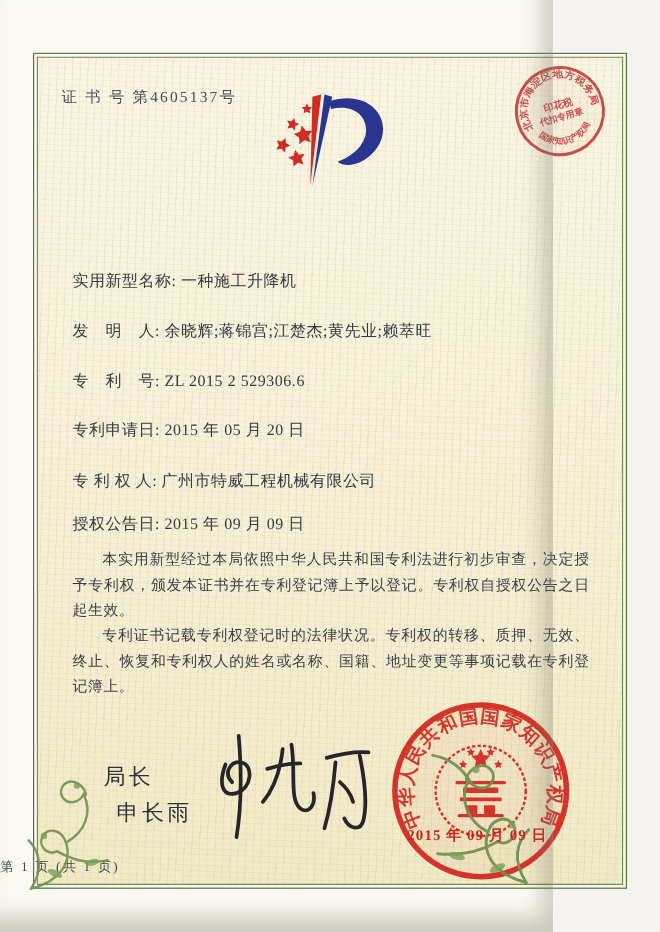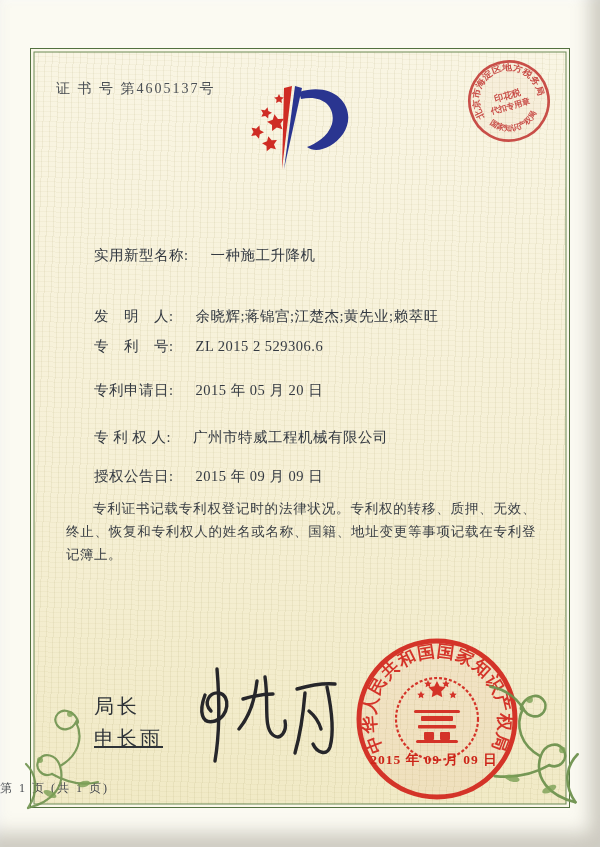--- a/index.html
+++ b/index.html
@@ -1,21 +1,21 @@
 <!DOCTYPE html>
 <html><head>
 <meta charset="utf-8">
 <style>
   html,body{
     margin:0;padding:0;width:600px;height:847px;overflow:hidden;
     background:#f4f3f0;
     font-family:"Liberation Serif","DejaVu Serif",serif;
   }
   .paper{
-    position:absolute;left:0;top:0;width:600px;height:847px;
+    position:absolute;left:0;top:0;width:503px;height:847px;
     background:#fbfaf2;
   }
   .edge-shade{
     position:absolute;inset:0;pointer-events:none;z-index:50;
     box-shadow:inset -10px -14px 18px rgba(120,115,100,0.35), inset 2px 2px 6px rgba(255,255,255,0.6);
   }
   .frame{
     position:absolute;left:30px;top:48px;width:538px;height:758px;
     border:1.5px solid #52713f;
     box-shadow:inset 0 0 0 2.5px #fbf8ea, inset 0 0 0 3.5px #6b8a55;
@@ -27,29 +27,29 @@
   .cert-no{
     position:absolute;left:56px;top:80px;font-size:14px;letter-spacing:2px;color:#4a4f55;
   }
   .logo{position:absolute;left:237px;top:82px;width:126px;height:90px;}
   .title{
     position:absolute;left:0;top:170px;width:600px;text-align:center;
     font-size:33px;font-weight:bold;letter-spacing:7px;color:#23262b;
   }
   .fields{position:absolute;left:66px;top:246px;width:470px;}
   .field-row{position:absolute;left:0;font-size:14.5px;color:#343a42;letter-spacing:0.5px;white-space:nowrap;}
-  .field-row .lbl{margin-right:22px;padding-left:28px;}
-  .r0{top:0px}.r1{top:61px}.r2{top:91px}.r3{top:135px}.r4{top:182px}.r5{top:221px}
+  .field-row .lbl{margin-right:4px;}
+  .r0{top:0px}.r1{top:45px}.r2{top:91px}.r3{top:135px}.r4{top:182px}.r5{top:221px}
   .body-text{
     position:absolute;left:66px;top:497px;width:470px;color:#3a3f45;
     font-size:13.5px;line-height:23px;text-align:justify;letter-spacing:0.5px;
   }
   .body-text p{margin:0;text-indent:2em;}
   .signer{position:absolute;left:94px;top:693px;color:#2e3338;font-size:20px;letter-spacing:3px;}
-  .signer .name{position:absolute;left:0;top:32px;white-space:nowrap;text-decoration:underline;}
+  .signer .name{position:absolute;left:12px;top:32px;white-space:nowrap;}
   .sig-svg{position:absolute;left:185px;top:658px;width:155px;height:112px;}
   .seal-wrap{position:absolute;left:352px;top:634px;width:170px;height:170px;}
   .seal-date{
     position:absolute;left:348px;top:751px;width:172px;text-align:center;
     color:#cc2418;font-size:13.5px;letter-spacing:1px;font-weight:bold;z-index:6;white-space:nowrap;
   }
   .footer{
     position:absolute;left:0;top:780px;width:600px;text-align:left;
     font-size:12px;color:#43474d;letter-spacing:2px;
   }
@@ -132,20 +132,21 @@
     </div>
     <div class="field-row r4">
       <span class="lbl">专 利 权 人:</span><span>广州市特威工程机械有限公司</span>
     </div>
     <div class="field-row r5">
       <span class="lbl">授权公告日:</span><span>2015 年 09 月 09 日</span>
     </div>
   </div>
 
   <div class="body-text">
+    <p>本实用新型经过本局依照中华人民共和国专利法进行初步审查，决定授予专利权，颁发本证书并在专利登记簿上予以登记。专利权自授权公告之日起生效。</p>
     <p>专利证书记载专利权登记时的法律状况。专利权的转移、质押、无效、终止、恢复和专利权人的姓名或名称、国籍、地址变更等事项记载在专利登记簿上。</p>
   </div>
 
   <div class="signer">
     <div>局长</div>
     <div class="name">申长雨</div>
   </div>
 
   <svg class="sig-svg" viewBox="0 0 155 110">
     <g fill="none" stroke="#26262a" stroke-width="3.4" stroke-linecap="round" stroke-linejoin="round">

